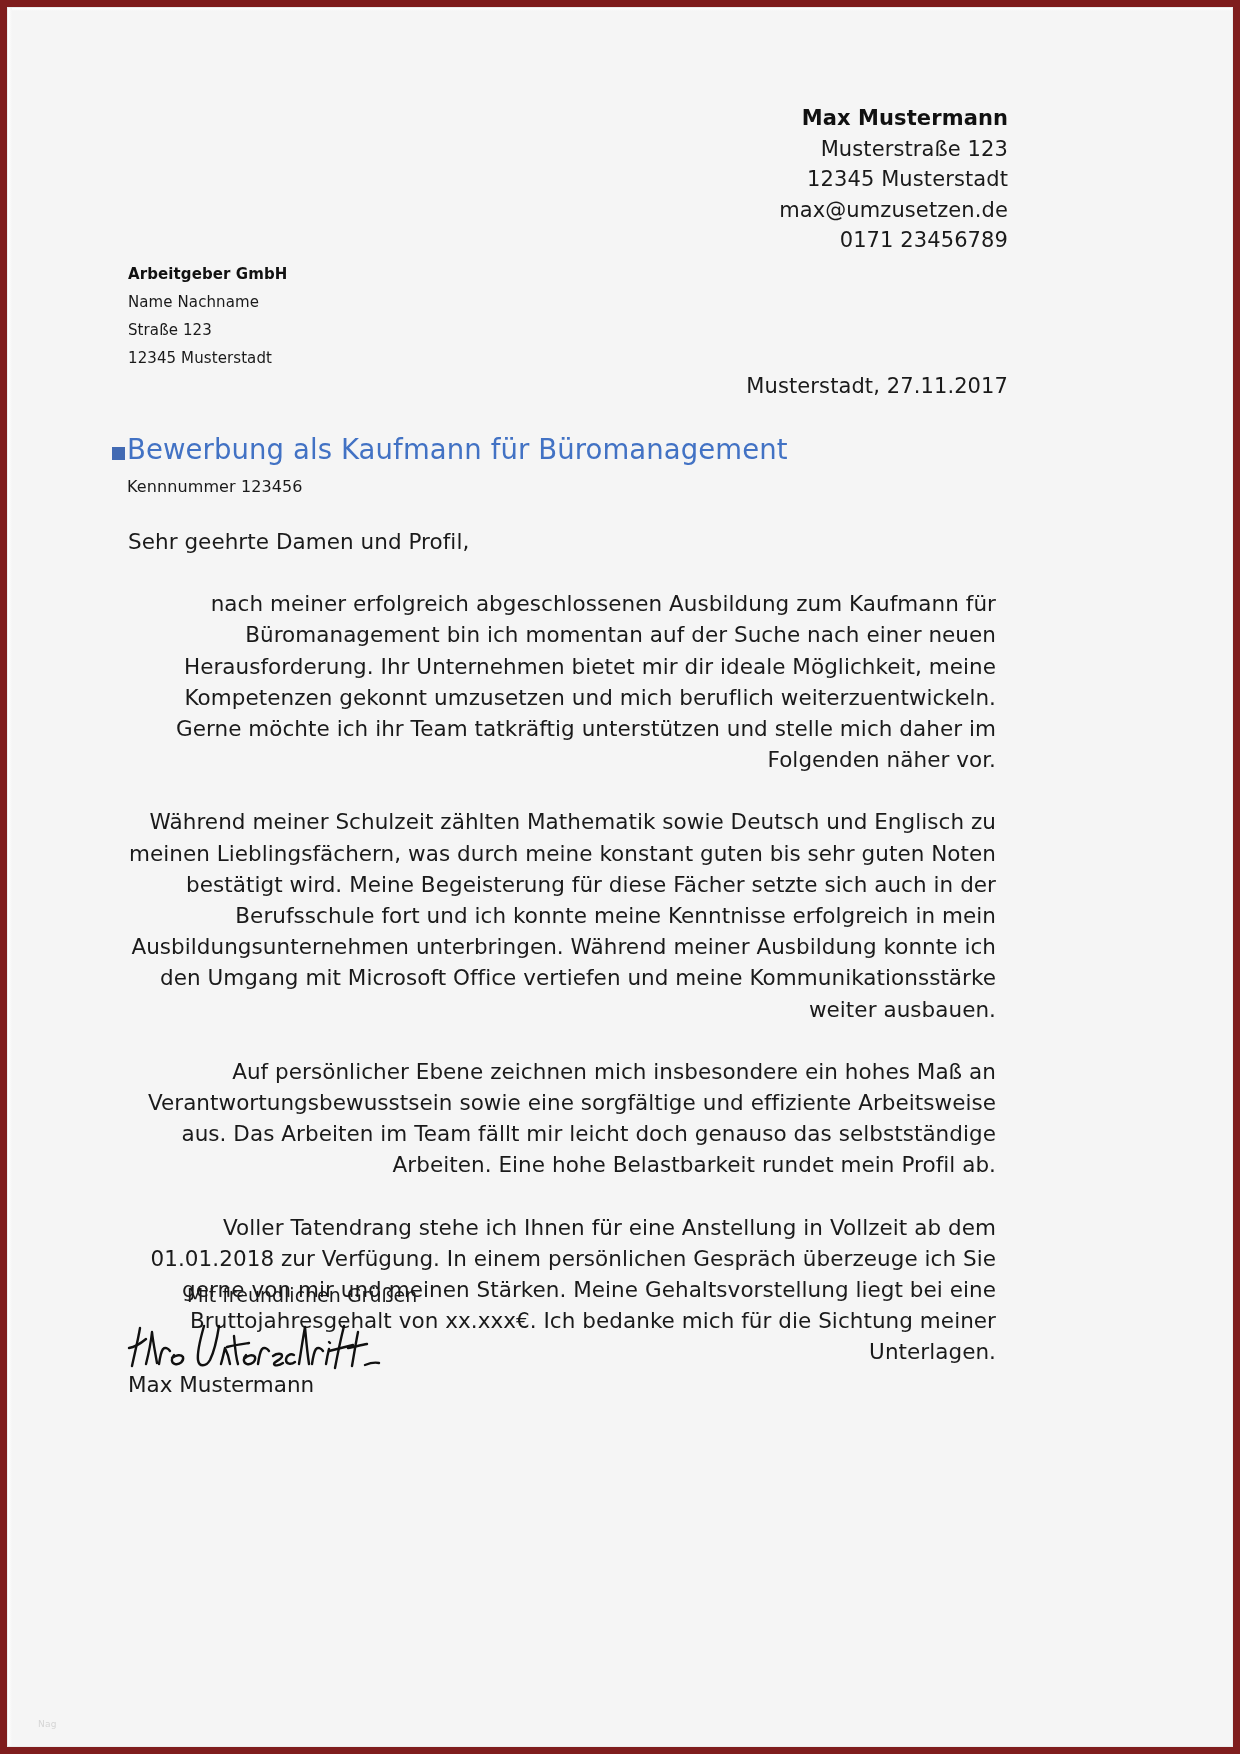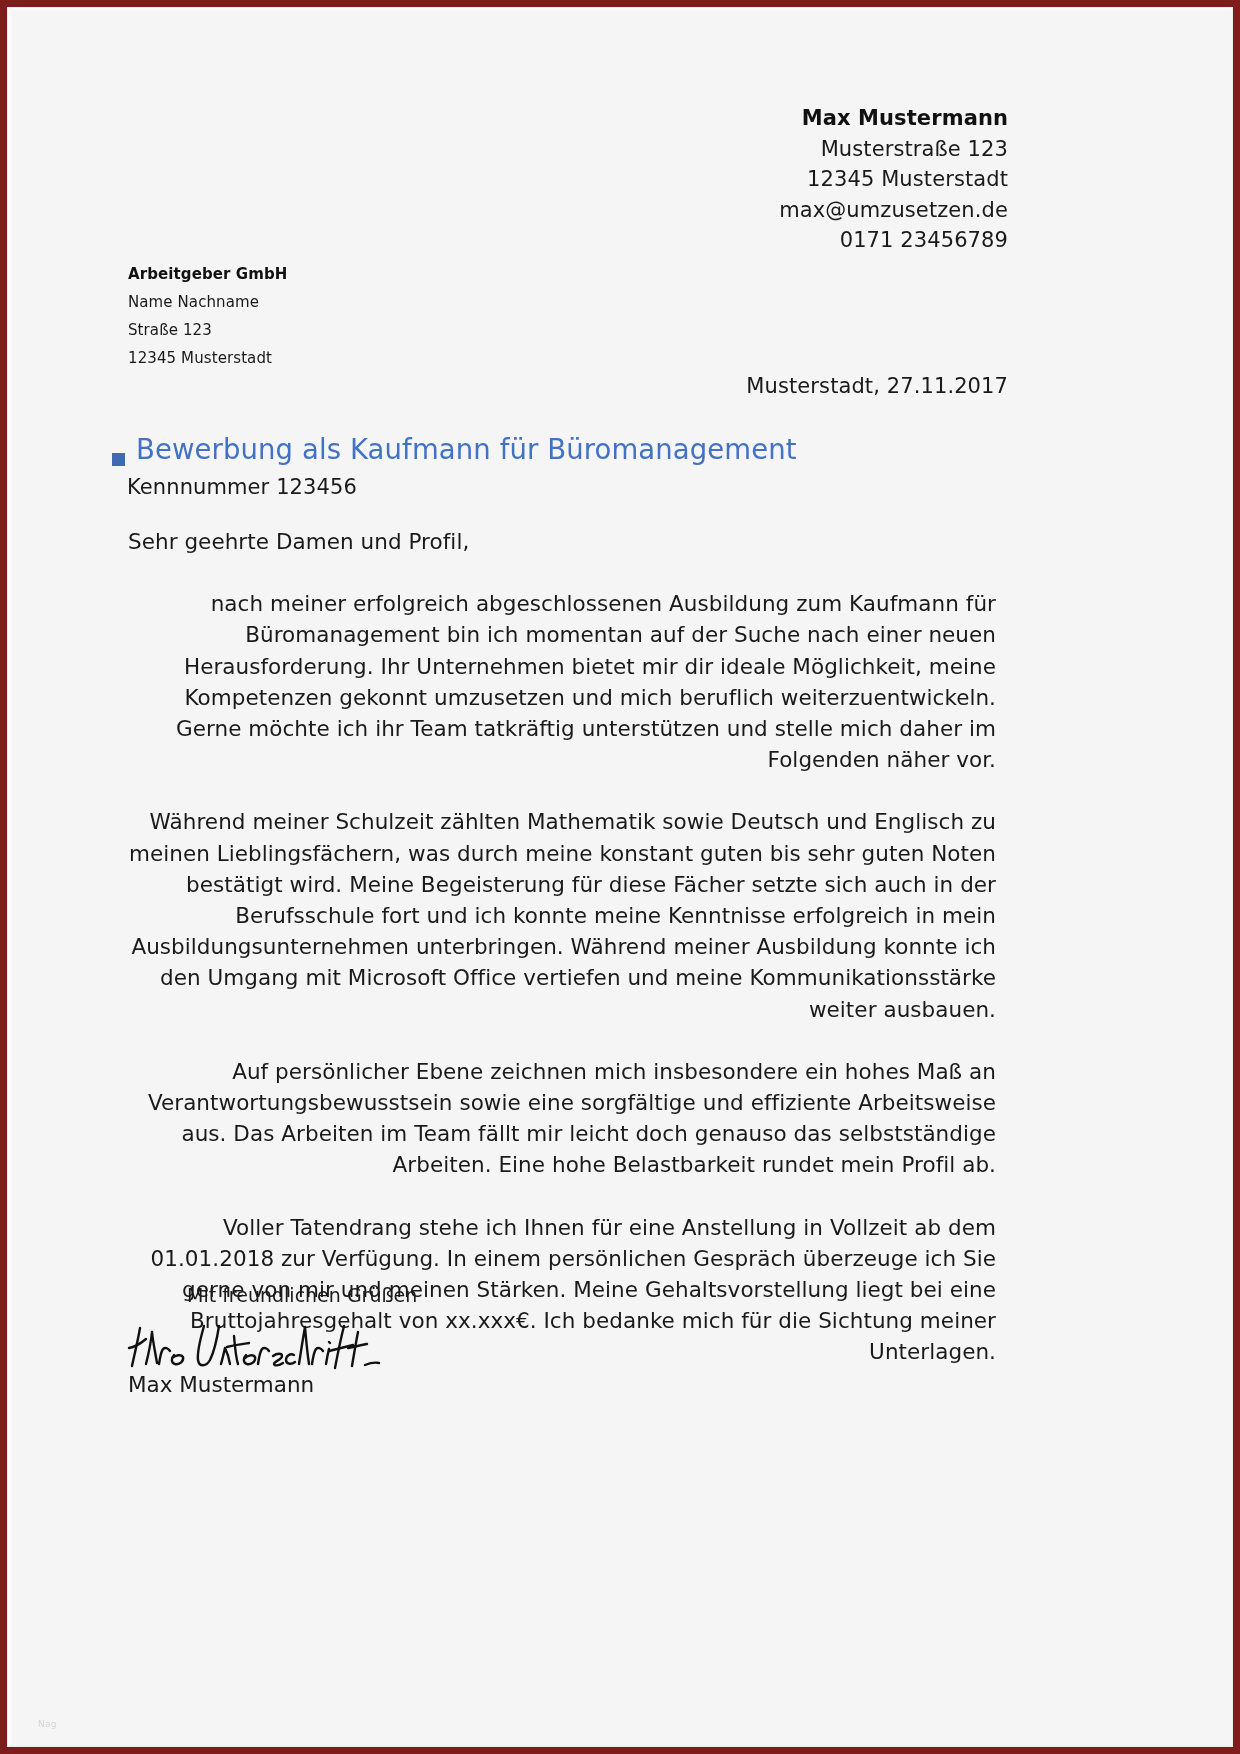--- a/index.html
+++ b/index.html
@@ -92,42 +92,41 @@
 
   
   #subject-block {
     position: absolute;
     left: 104px;
     top: 424px;
     width: 900px;
   }
   #subject-row {
     display: flex;
-    align-items: flex-end;
-    gap: 9px;
+    align-items: center;
   }
   #subject-bullet {
     width: 13px;
     height: 13px;
     background: #426ab3;
     margin-top: 8px;
     margin-right: 2px;
     flex: 0 0 auto;
   }
   #subject-title {
     font-size: 27.5px;
     line-height: 34px;
     color: #4272c4;
     letter-spacing: 0.1px;
     white-space: nowrap;
   }
   #subject-ref {
     margin-left: 15px;
     margin-top: 7px;
-    font-size: 21px;
+    font-size: 16px;
     line-height: 28px;
     color: #1a1a1a;
     letter-spacing: 0.1px;
   }
 
   
   #body-copy {
     position: absolute;
     left: 120px;
     top: 518px;

